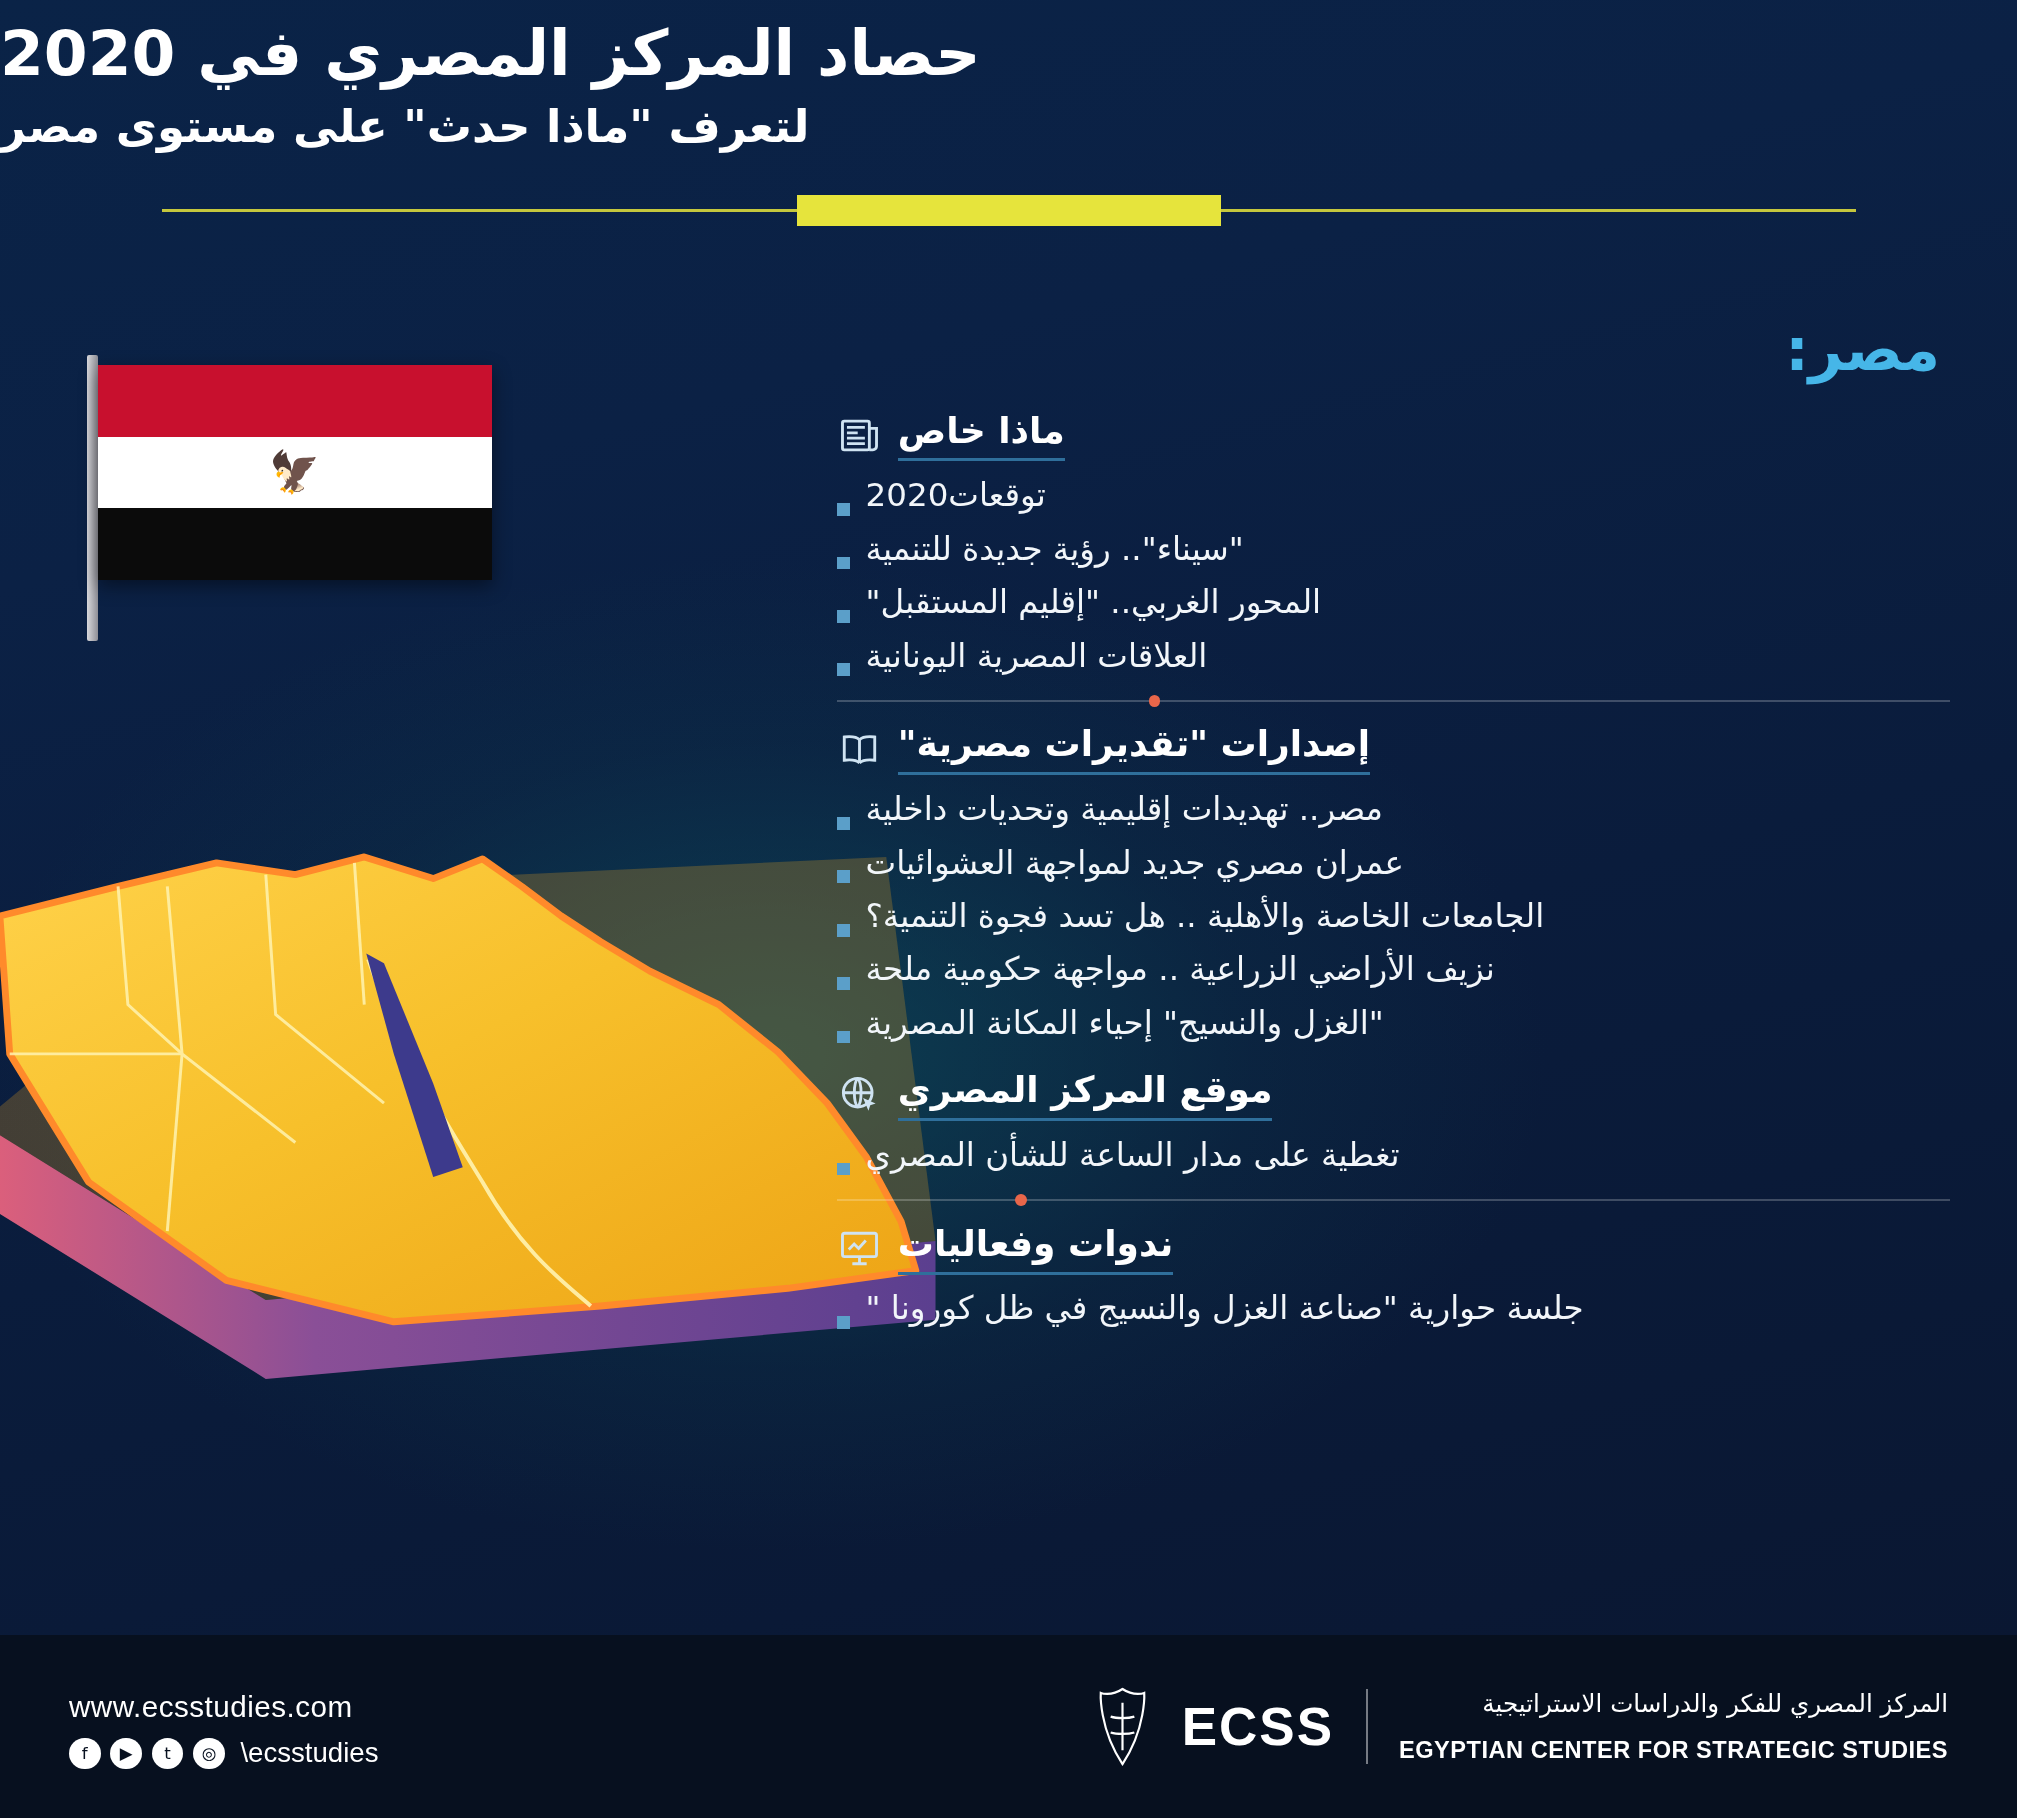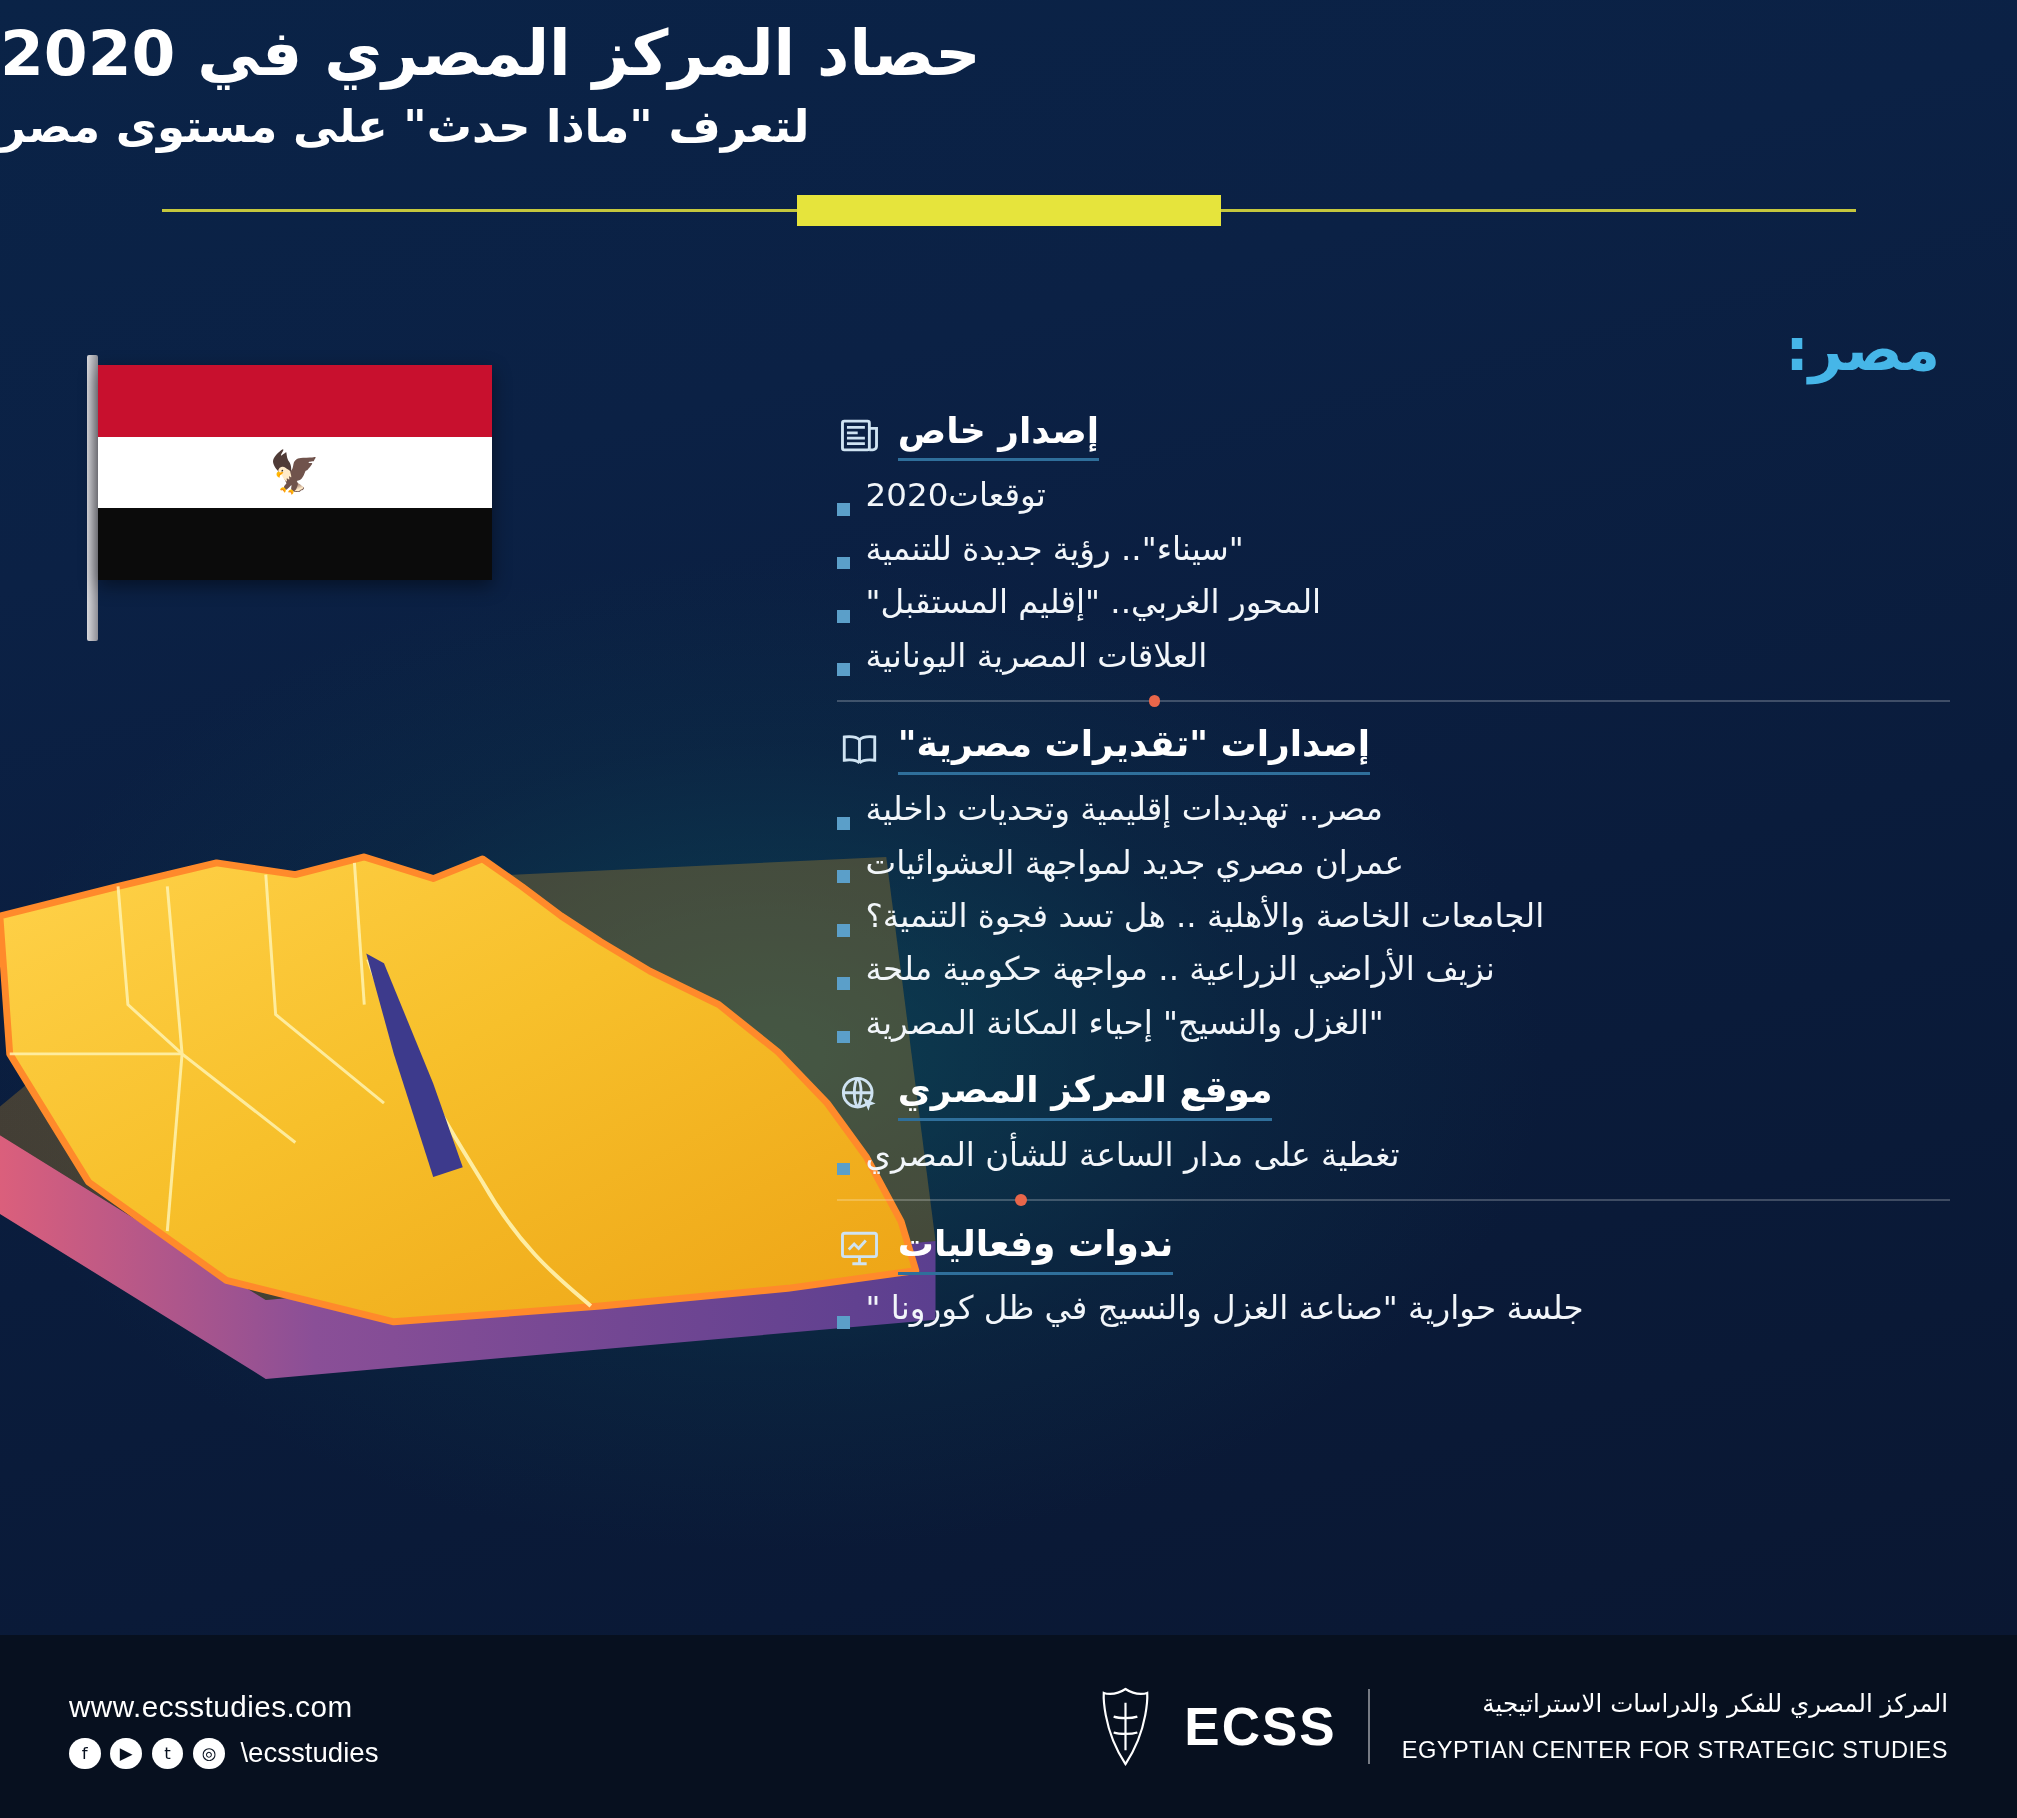--- a/index.html
+++ b/index.html
@@ -241,21 +241,21 @@
     color: #ffffff;
     font-size: 24.6px;
     direction: rtl;
     text-align: right;
   }
   .brand-en {
     color: #ffffff;
     font-size: 23.6px;
     letter-spacing: 0.5px;
     font-family: "Liberation Sans", sans-serif;
-    font-weight: normal;
+    font-weight: bold;
   }
   .footer-right {
     display: flex;
     flex-direction: column;
     gap: 13.8px;
     direction: ltr;
     margin-top: 6px;
   }
   .site {
     color: #ffffff;
@@ -354,21 +354,21 @@
 
     <div class="section">
       <div class="section-head">
         <span class="sec-icon">
           <svg viewBox="0 0 24 24" fill="none" stroke="currentColor" stroke-width="1.6">
             <rect x="2.5" y="4" width="15" height="16" rx="1"></rect>
             <path d="M17.5 8h4v10a2 2 0 0 1-2 2h-2"></path>
             <path d="M5 7.5h10M5 10.5h6M5 13.5h10M5 16.5h10"></path>
           </svg>
         </span>
-        <span class="section-title">إصدار خاص</span>
+        <span class="section-title">ماذا خاص</span>
       </div>
       <ul class="bullets">
         <li>
             <span class="sq"></span>
             <span class="txt">توقعات2020</span>
           </li>
         <li>
             <span class="sq"></span>
             <span class="txt">"سيناء".. رؤية جديدة للتنمية</span>
           </li>

